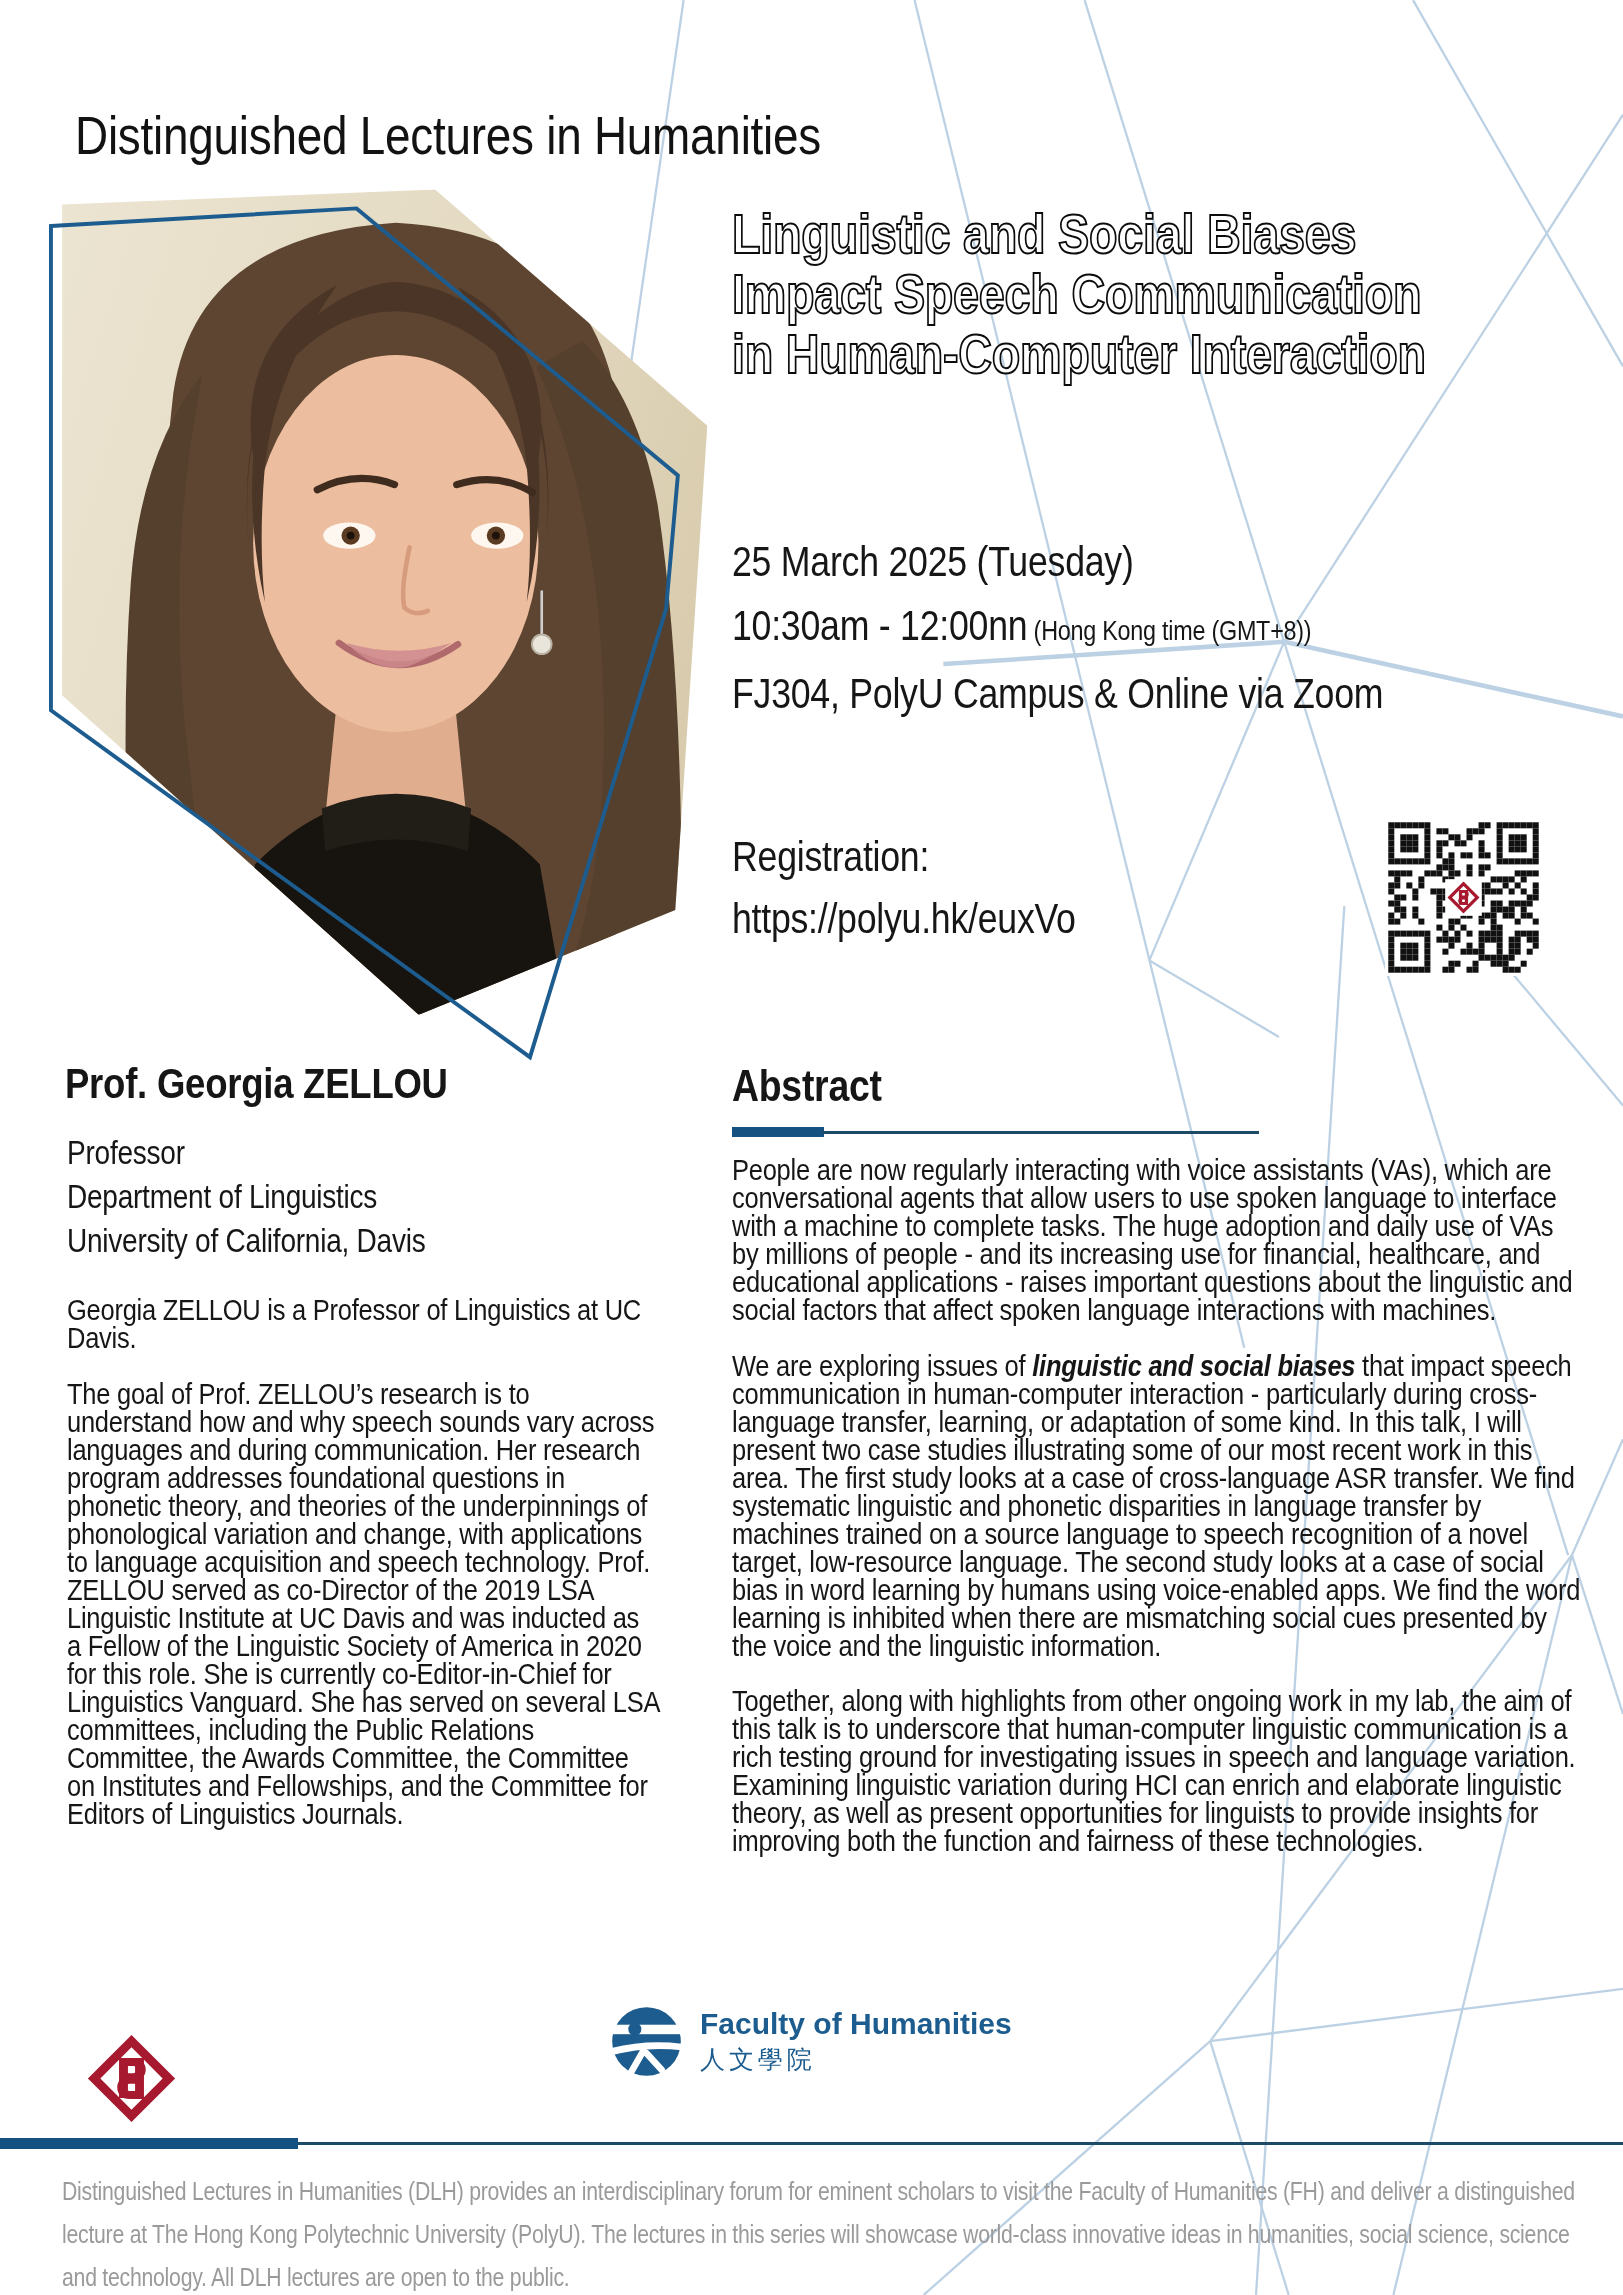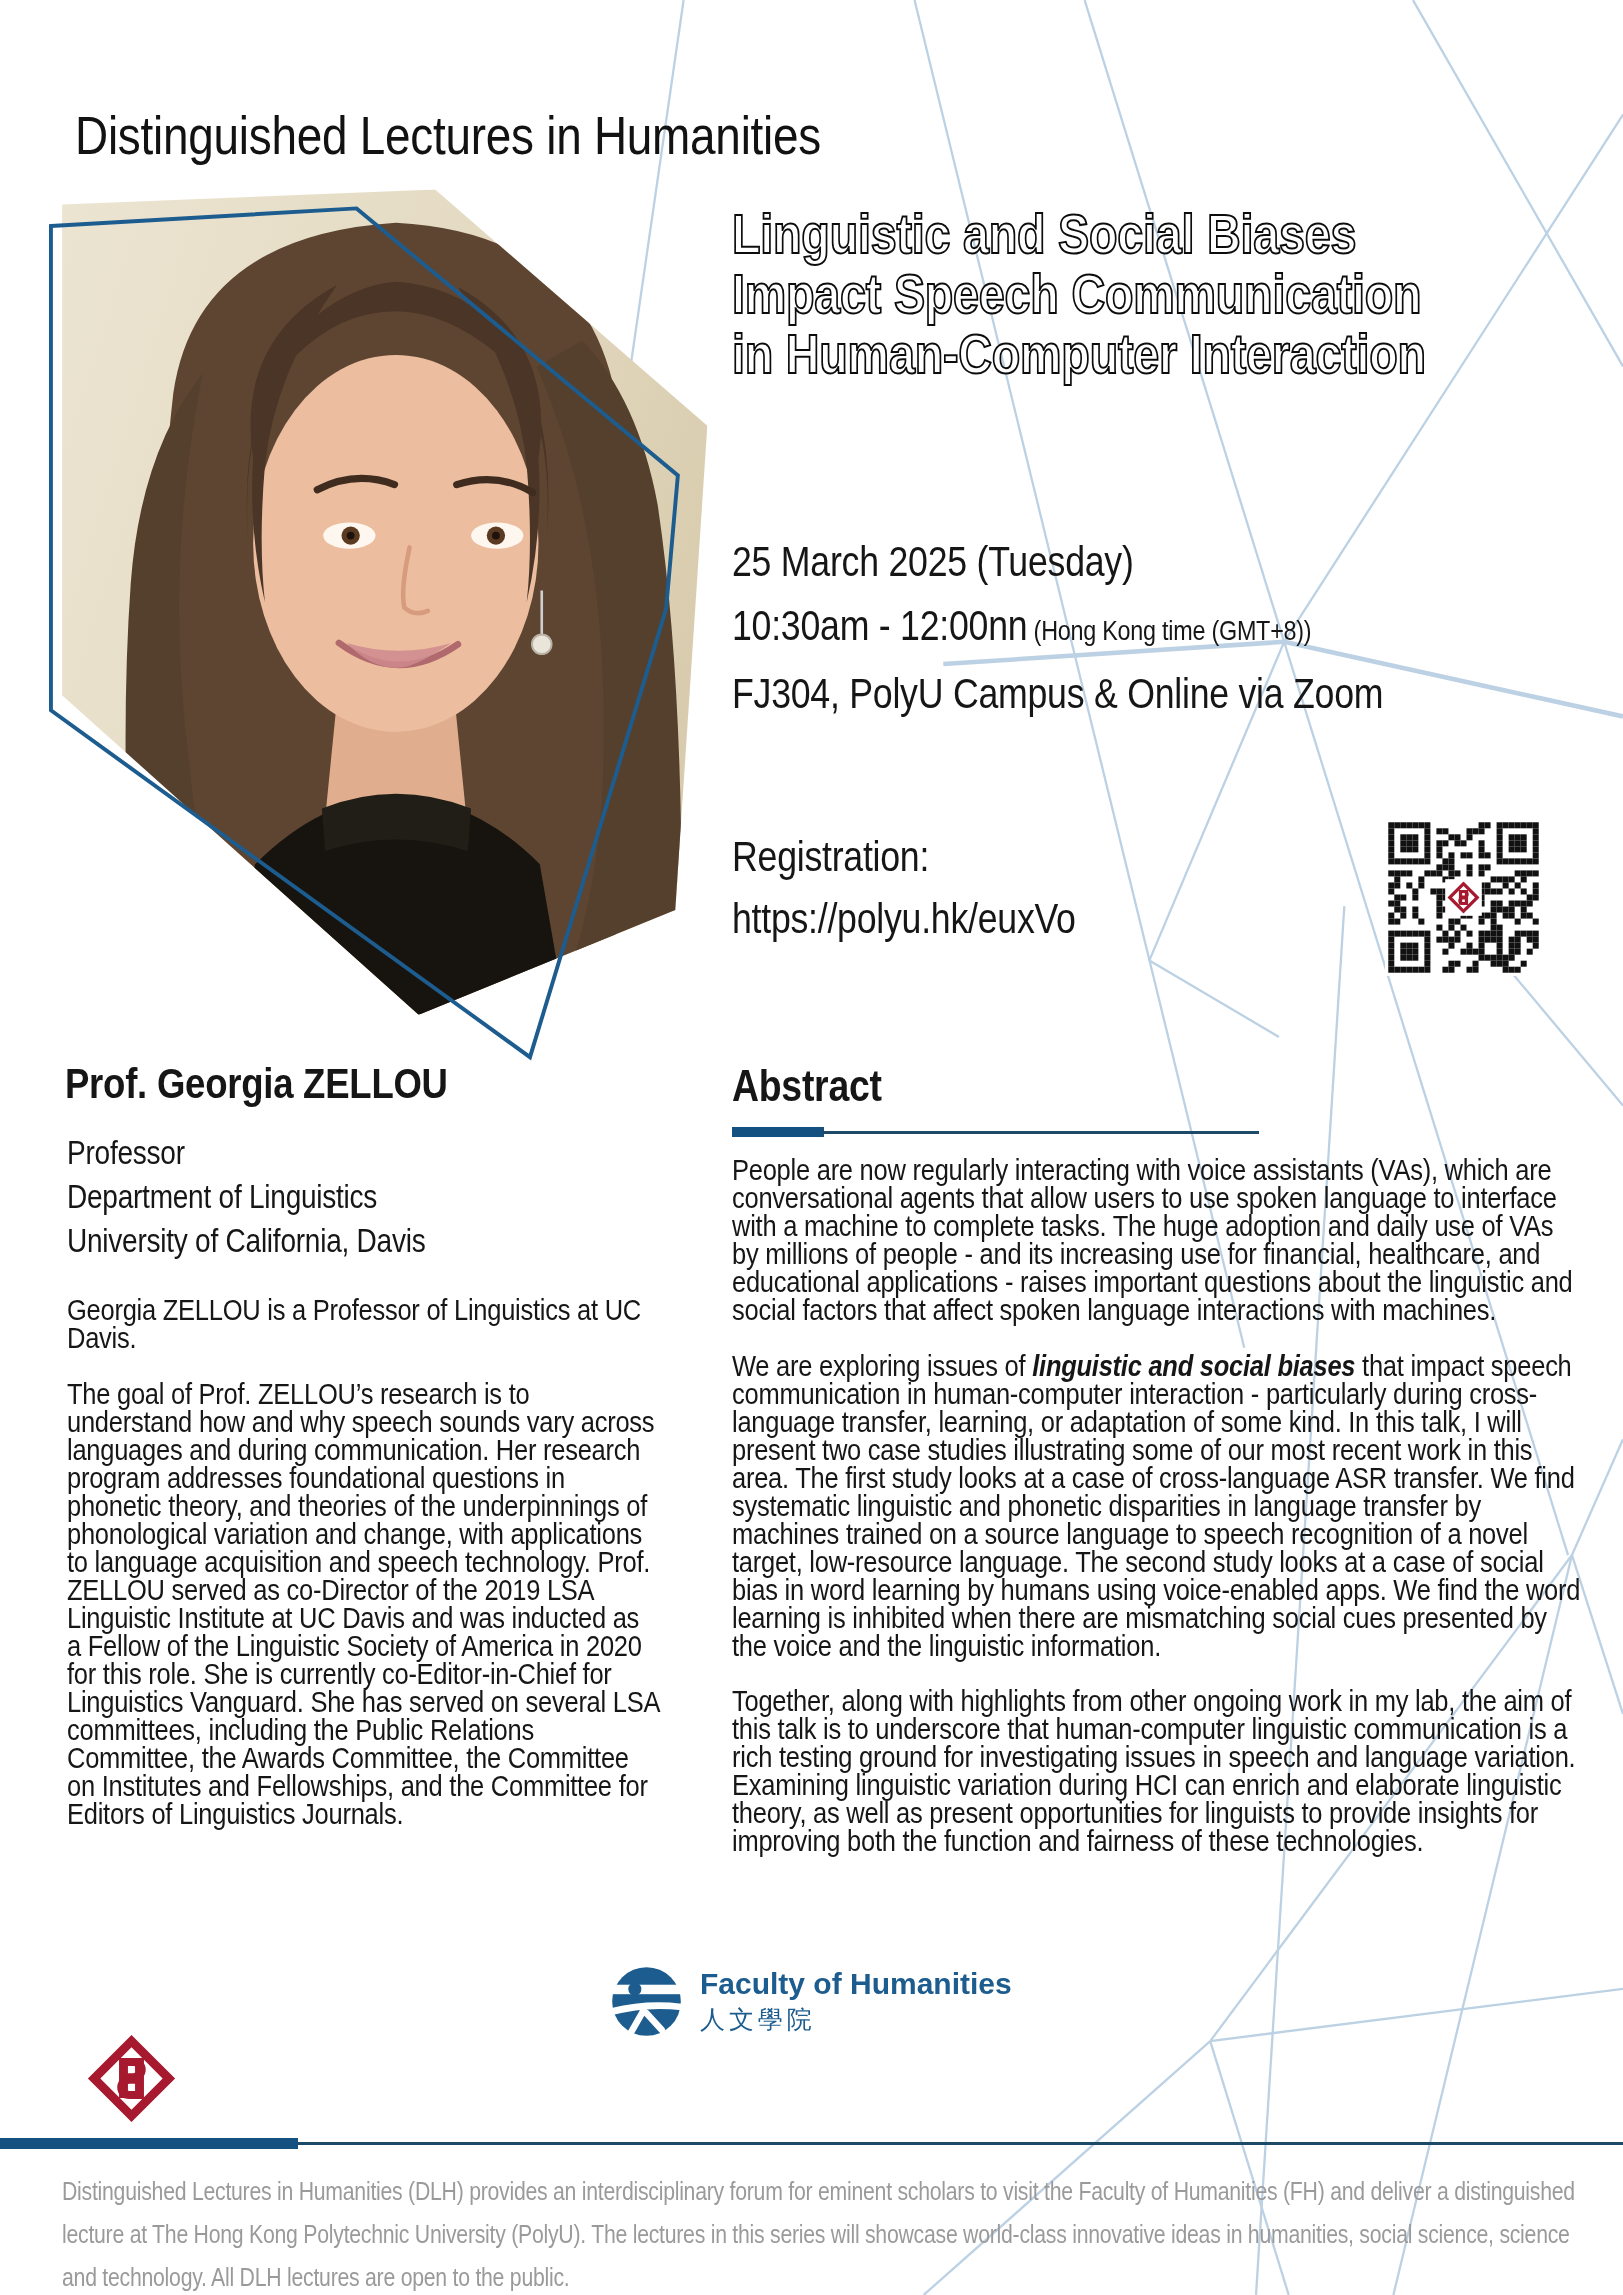--- a/index.html
+++ b/index.html
@@ -39,21 +39,21 @@
   .abs-text{left:732px;top:1156px;width:1002px;font-size:30px;line-height:28px}
   .abs-text p{margin:0 0 27.5px 0}
   .em-strong{font-weight:700;font-style:italic}
   
   .polyu-logo{left:87px;top:2027px;width:497px;height:131px;display:flex;align-items:flex-start}
   .polyu-emblem-box{width:89px;height:89px;margin-top:6.5px;flex:0 0 auto}
   .polyu-text{margin-left:17px;font-family:"Liberation Serif",serif;color:#6d6e71}
   .polyu-text .l1{font-size:30px;font-variant:small-caps;letter-spacing:0.7px;line-height:34px}
   .polyu-text .l2{font-size:30px;font-variant:small-caps;letter-spacing:0.7px;line-height:34px}
   .polyu-text .zh{font-size:29px;color:#58595b;letter-spacing:6.5px;margin-top:5.2px;font-family:"DejaVu Sans",sans-serif}
-  .fh-logo{left:610px;top:1952px;width:458px;height:98px;display:flex;align-items:center}
+  .fh-logo{left:610px;top:1992px;width:458px;height:98px;display:flex;align-items:center}
   .fh-icon-box{width:73px;height:73px;flex:0 0 auto}
   .fh-text{margin-left:17px;color:#1c5c8e}
   .fh-text .en{font-size:30px;font-weight:700;line-height:35px}
   .fh-text .zh{font-size:25px;letter-spacing:3.9px;margin-top:2px;font-family:"DejaVu Sans",sans-serif}
   
   .foot-div-thick{left:0;top:2138px;width:298px;height:10.5px;background:#155180}
   .foot-div-thin{left:298px;top:2142px;width:1325px;height:3.3px;background:#1d4a66}
   .footer-text{left:62px;top:2170px;width:1793px;font-size:25px;line-height:43px;color:#9a9a9a}
   .hidden-defs{position:absolute;width:0;height:0;overflow:hidden}
 </style>

